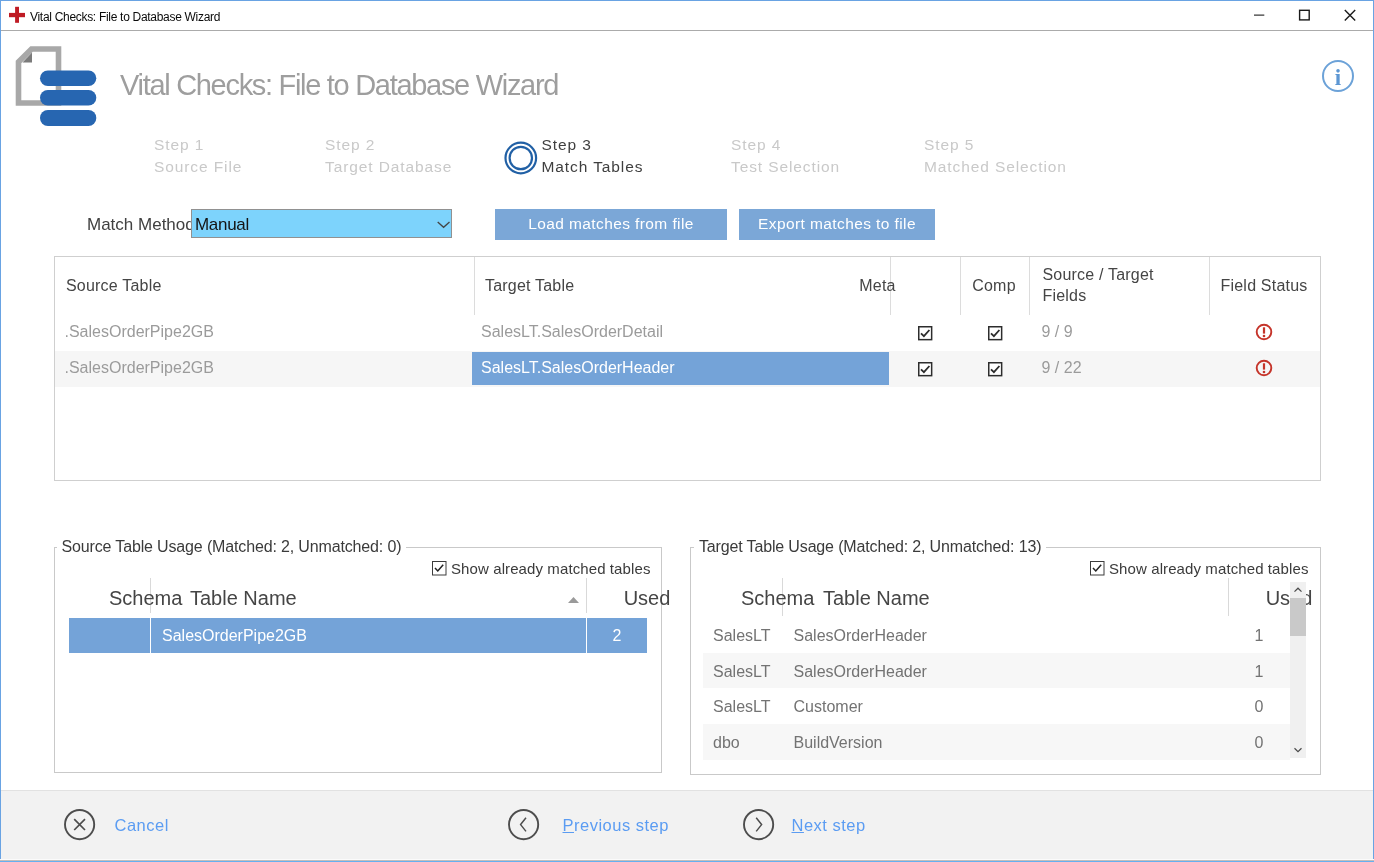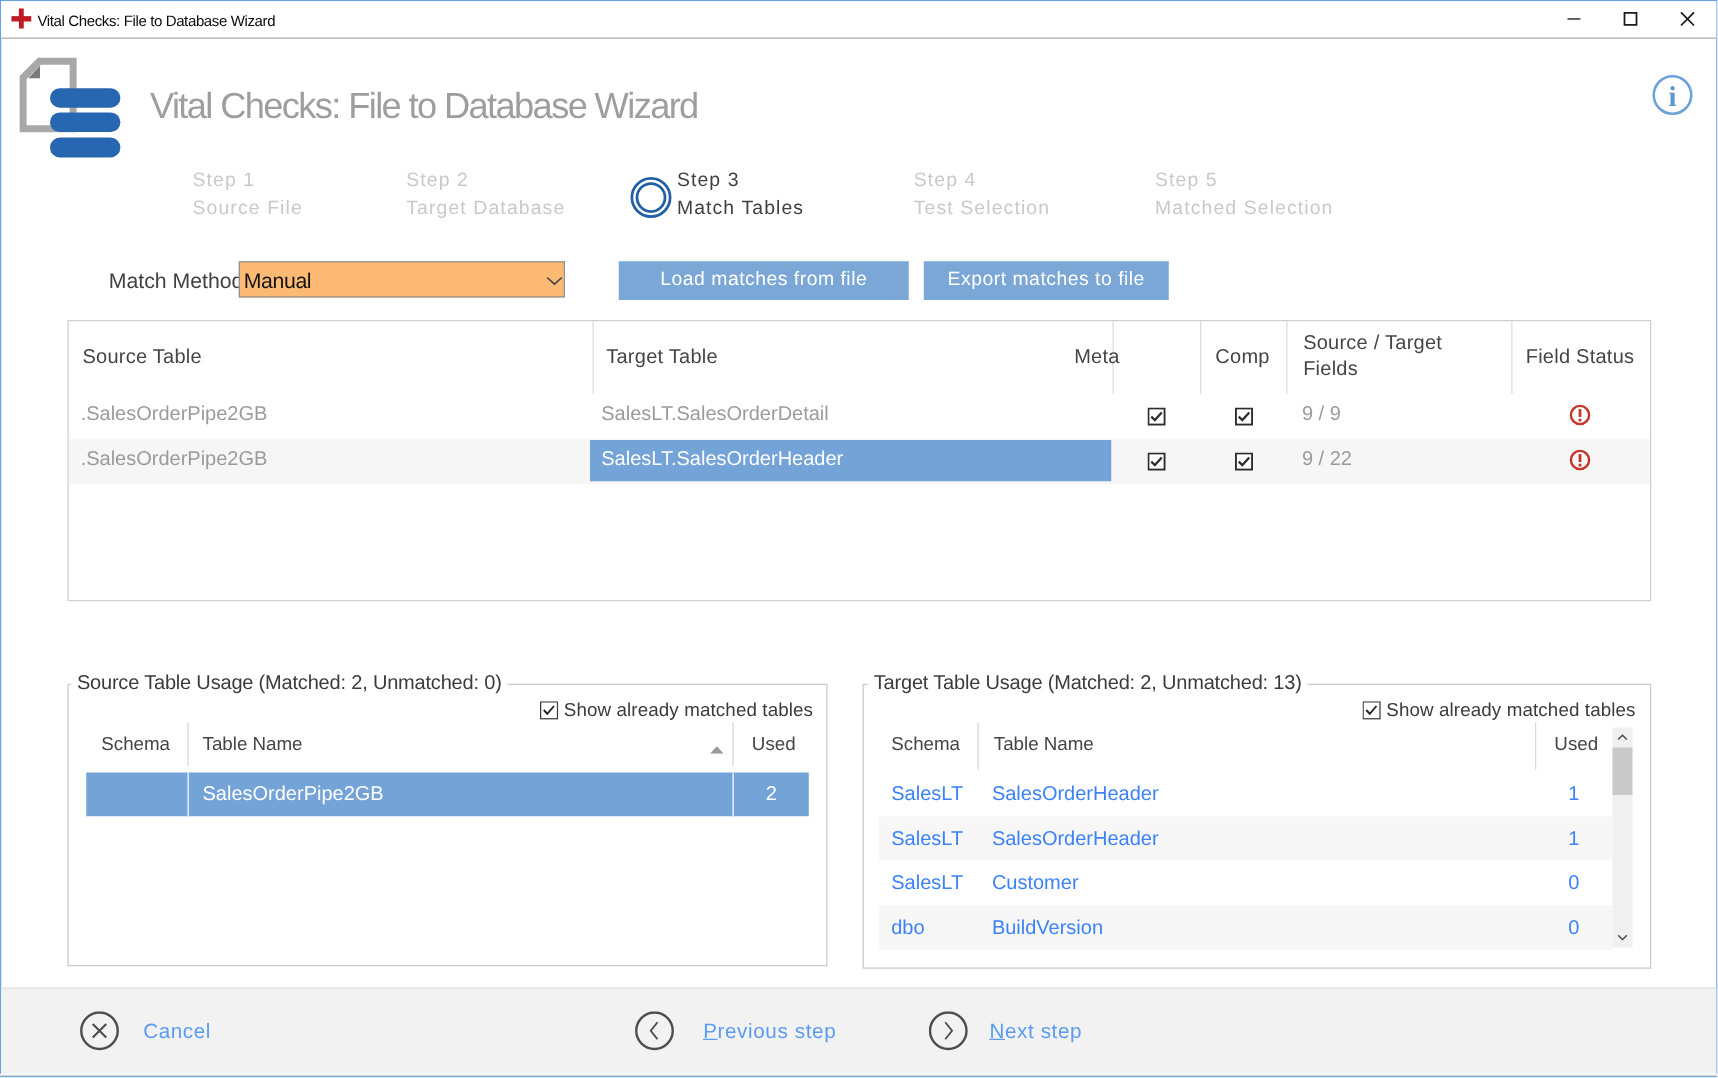--- a/index.html
+++ b/index.html
@@ -15,36 +15,36 @@
   #title-text { left:30px; top:9.5px; font-size:12px; letter-spacing:-0.3px; color:#0a0a0a; }
   
   #h1 { left:120px; top:70.5px; font-size:29px; line-height:29px; color:#9e9e9e; letter-spacing:-1.3px; }
   
   .step { top:133.5px; font-size:15.5px; line-height:22.7px; letter-spacing:0.9px; }
   .step .l1 { letter-spacing:0.9px; }
   .inactive { color:#c9c9c9; }
   .active-step { color:#3f3f3f; }
   
   #mm-label { left:63px; top:214.5px; font-size:17px; color:#414141;margin-left:24px; }
-  #mm-select { left:191px; top:209px; width:261px; height:29px; background:#fdba74; border:1px solid #919191; }
+  #mm-select { left:191px; top:209px; width:261px; height:29px; background:#7dd3fc; border:1px solid #919191; }
   #mm-select span { position:absolute; left:3px; top:4.7px; font-size:17px; letter-spacing:-0.3px; color:#141414; }
   .bluebtn { top:209px; height:30.5px; background:#7ba7d7; color:#fff; font-size:15.5px; letter-spacing:0.4px; text-align:center; line-height:30.5px; }
   
   #mtable { left:53.5px; top:255.5px; width:1267px; height:225px; border:1px solid #cfcfcf; background:#fff; }
   .vsep { position:absolute; top:0; width:1px; height:58px; background:#dcdcdc; }
   .mh { position:absolute; font-size:16px; letter-spacing:0.2px; color:#454545; }
   .mrow-txt { position:absolute; font-size:16px; color:#9b9b9b; }
   #row2 { position:absolute; left:0; top:94px; width:1265px; height:36px; background:#f6f6f6; }
   #selcell { position:absolute; left:417.5px; top:95px; width:417px; height:33.5px; background:#74a3d8; }
   
   .gbox { border:1px solid #c9c9c9; }
   .legend { position:absolute; background:#fff; padding:0 5px; font-size:16px; letter-spacing:-0.15px; color:#3b3b3b; white-space:nowrap; }
   .cbl { position:absolute; font-size:15px; letter-spacing:0.1px; color:#3b3b3b; }
-  .th-txt { position:absolute; font-size:15px; color:#454545; }
-  .td-txt { position:absolute; font-size:16px; color:#3b82f6; }
+  .th-txt { position:absolute; font-size:20px; color:#454545;margin-left:28px; }
+  .td-txt { position:absolute; font-size:16px; color:#737373; }
   .tsep { position:absolute; width:1px; background:#d9d9d9; }
   .altrow { position:absolute; background:#f7f7f7; }
   
   #botbar { left:1px; top:790px; width:1372px; height:68.5px; background:#f2f2f2; border-top:1px solid #e2e2e2; }
   .blink { position:absolute; font-size:16.5px; letter-spacing:0.5px; color:#5b9cf2; }
 </style>
 </head>
 <body>
 <div class="abs" id="b-top"></div>
 <div class="abs" id="b-bottom"></div>

